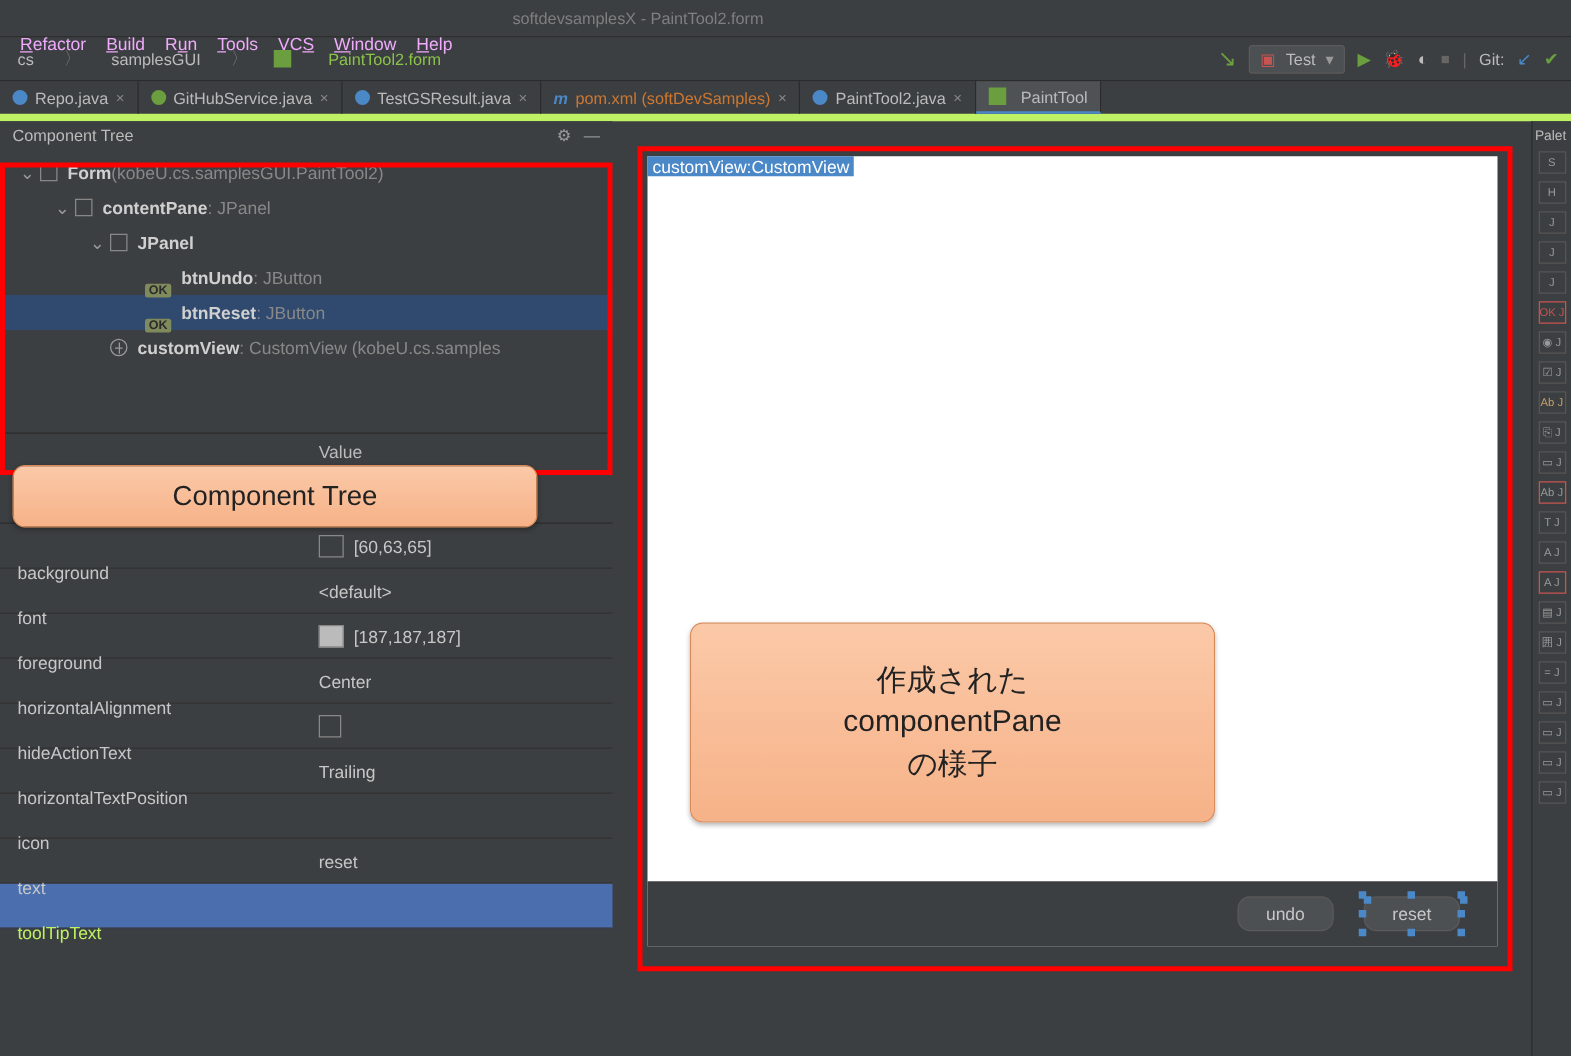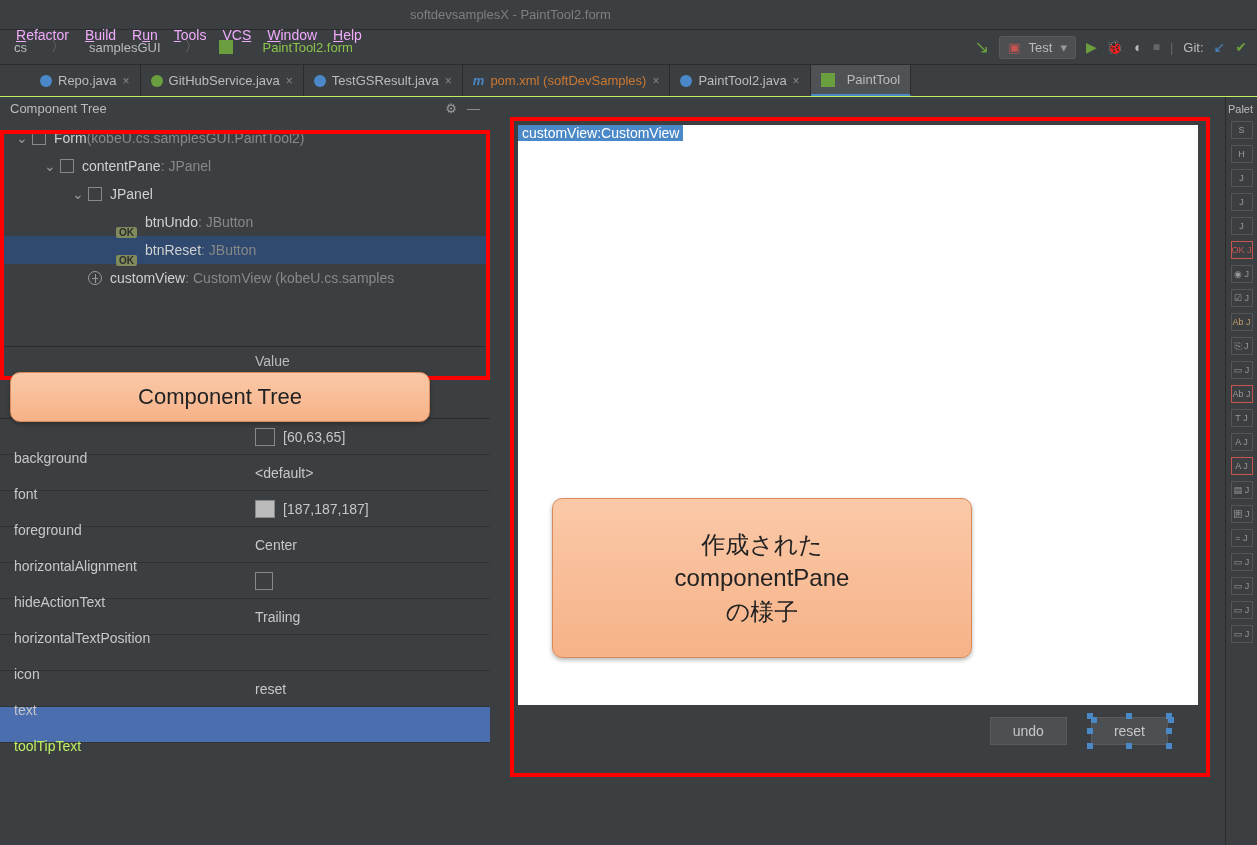--- a/index.html
+++ b/index.html
@@ -55,22 +55,21 @@
     padding: 3px 8px;
     display: flex; align-items: center; gap: 8px;
     color: #bbb;
   }
   
   .editor-tabs {
     display: flex;
     align-items: center;
     height: 32px;
     background: #3c3f41;
-    border-bottom: 1px solid #bef264;
-    padding-left: 30px;
+    border-bottom: 6px solid #bef264;
   }
   .editor-tab {
     display: flex; align-items: center; gap: 6px;
     padding: 0 10px;
     height: 100%;
     color: #bbbbbb;
     border-right: 1px solid #2b2b2b;
     font-size: 13px;
   }
   .editor-tab.active {
@@ -118,21 +117,21 @@
   .tree-indent-3 { padding-left: 100px; }
   .tree-row .chev { width:12px; color:#999; margin-right:4px; }
   .tree-row .box { width:14px; height:14px; border:1px solid #888; margin-right:8px; }
   .tree-row .ok-badge {
     background:#7f8b5c; color:#2b2b2b; font-size:10px; font-weight:bold;
     padding:0 3px; border-radius:2px; margin-right:8px;margin-top:20px;
   }
   .tree-row .world { width:14px;height:14px;border:1px solid #999;border-radius:50%;margin-right:8px;position:relative;}
   .tree-row .world::before{content:"";position:absolute;left:3px;top:6px;width:6px;height:1px;background:#999;}
   .tree-row .world::after{content:"";position:absolute;left:6px;top:2px;width:1px;height:9px;background:#999;}
-  .tree-row .name { color:#d0d0d0; font-weight:400; }
+  .tree-row .name { color:#d0d0d0; font-weight:700; }
   .tree-row .type { color:#888; }
   
   .props {
     flex:1;
     background:#3c3f41;
   }
   .props-hdr {
     display:flex;
     background:#3c3f41;
     border-top:1px solid #2b2b2b;
@@ -166,21 +165,21 @@
   .form-canvas .cv-label {
     background:#4a88c7; color:#fff; padding:0 4px; font-size:14px; align-self:flex-start;
   }
   .form-canvas .white-area { flex:1; }
   .form-canvas .button-bar {
     height:52px; background:#3c3f41;
     display:flex; justify-content:flex-end; align-items:center; gap:24px; padding:0 30px;
   }
   .form-btn {
     background:#4c5052; color:#c7c7c7; border:1px solid #5a5a5a;
-    padding:5px 22px; border-radius:0; font-size:14px;
+    padding:5px 22px; border-radius:10px; font-size:14px;
   }
   .sel-handles { position:relative; }
   .sel-handles::before, .sel-handles::after {
     content:""; position:absolute; width:6px;height:6px;background:#4a88c7;
   }
   .handle { position:absolute; width:6px;height:6px;background:#4a88c7; }
   
   .palette-bar {
     position:absolute; right:0; top:0; width:32px; height:100%;
     background:#3c3f41; border-left:1px solid #2b2b2b;

